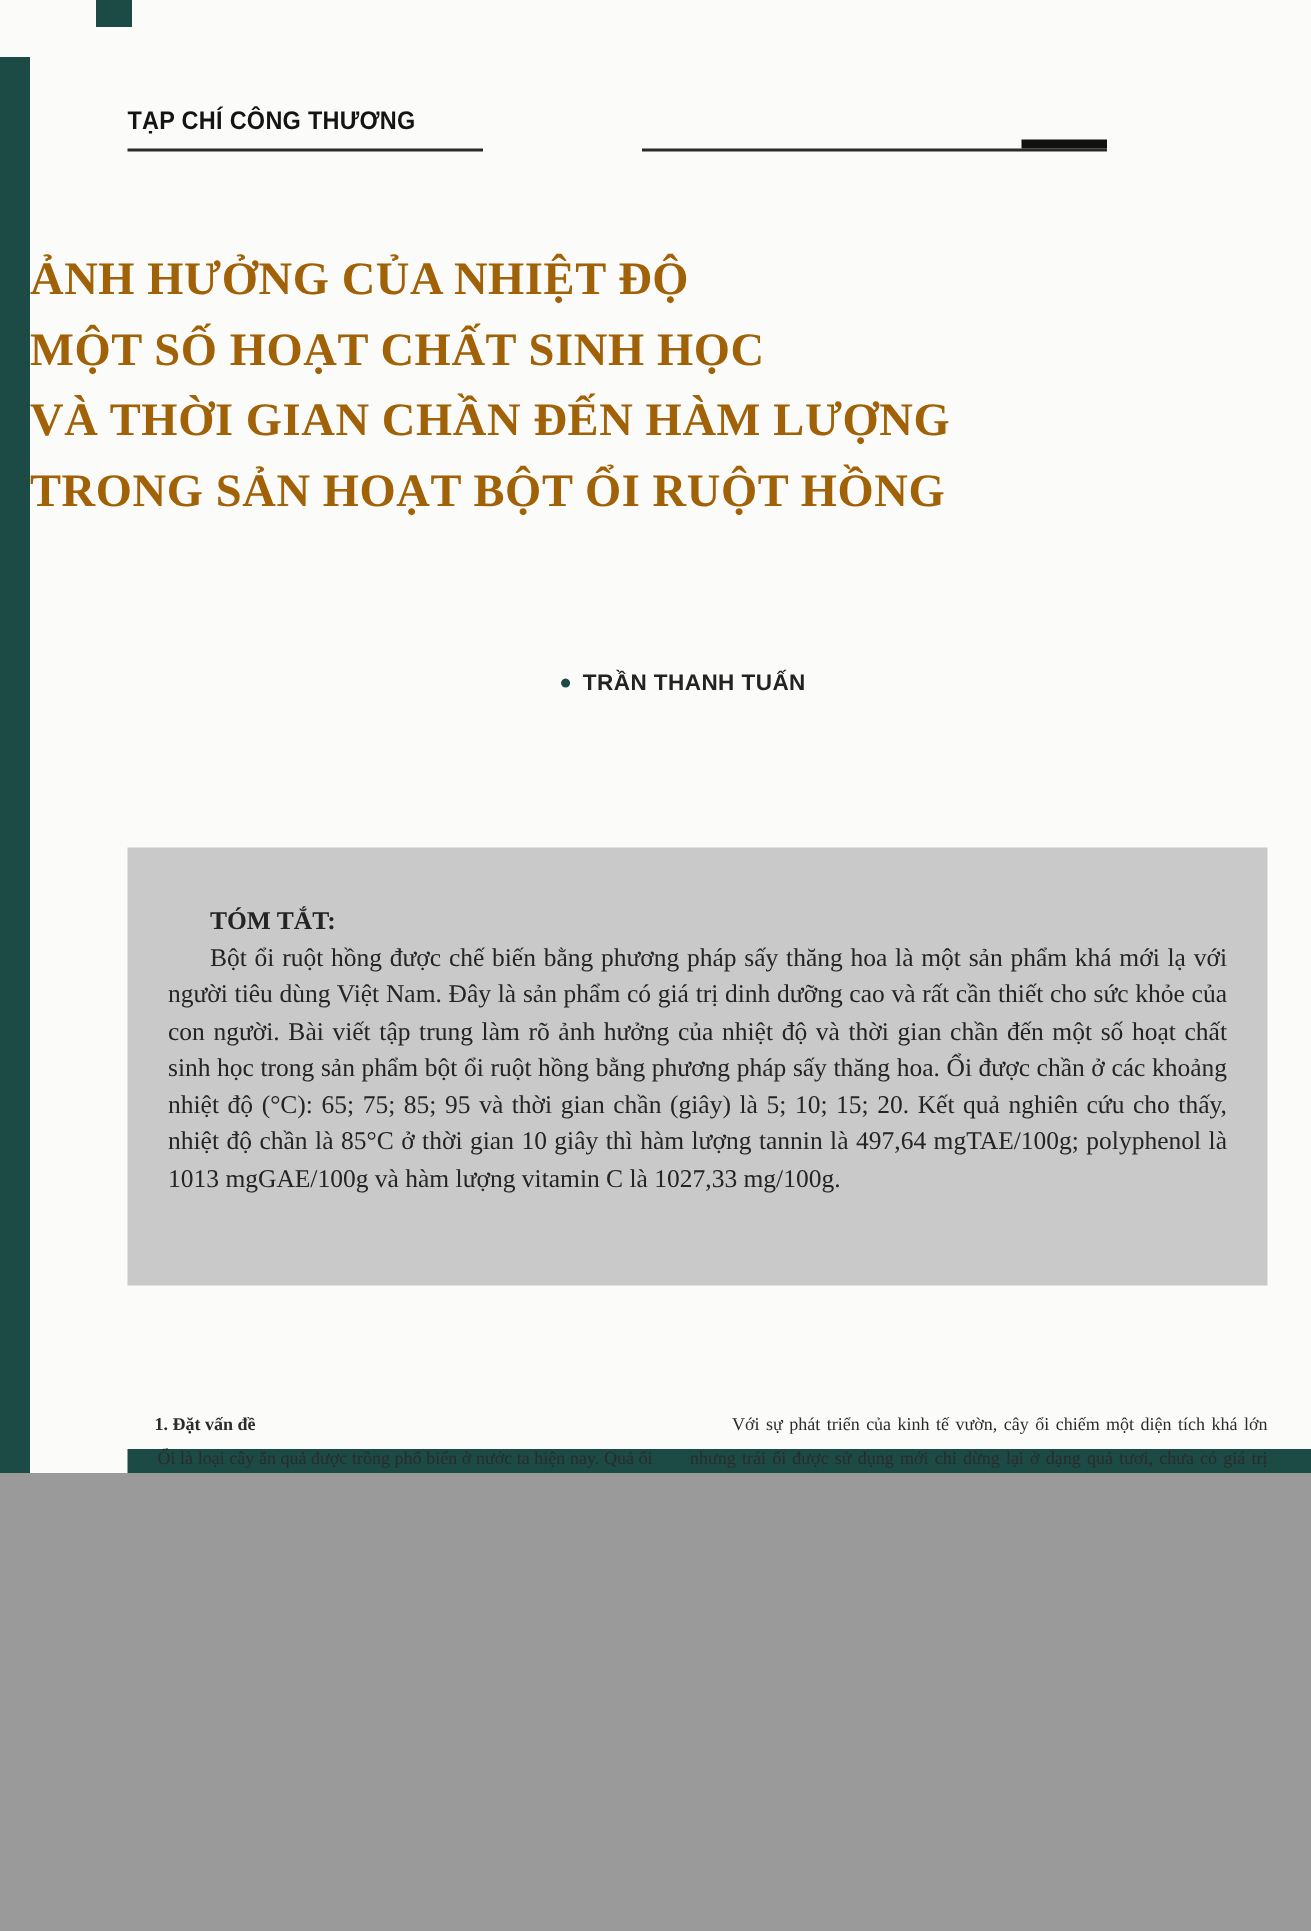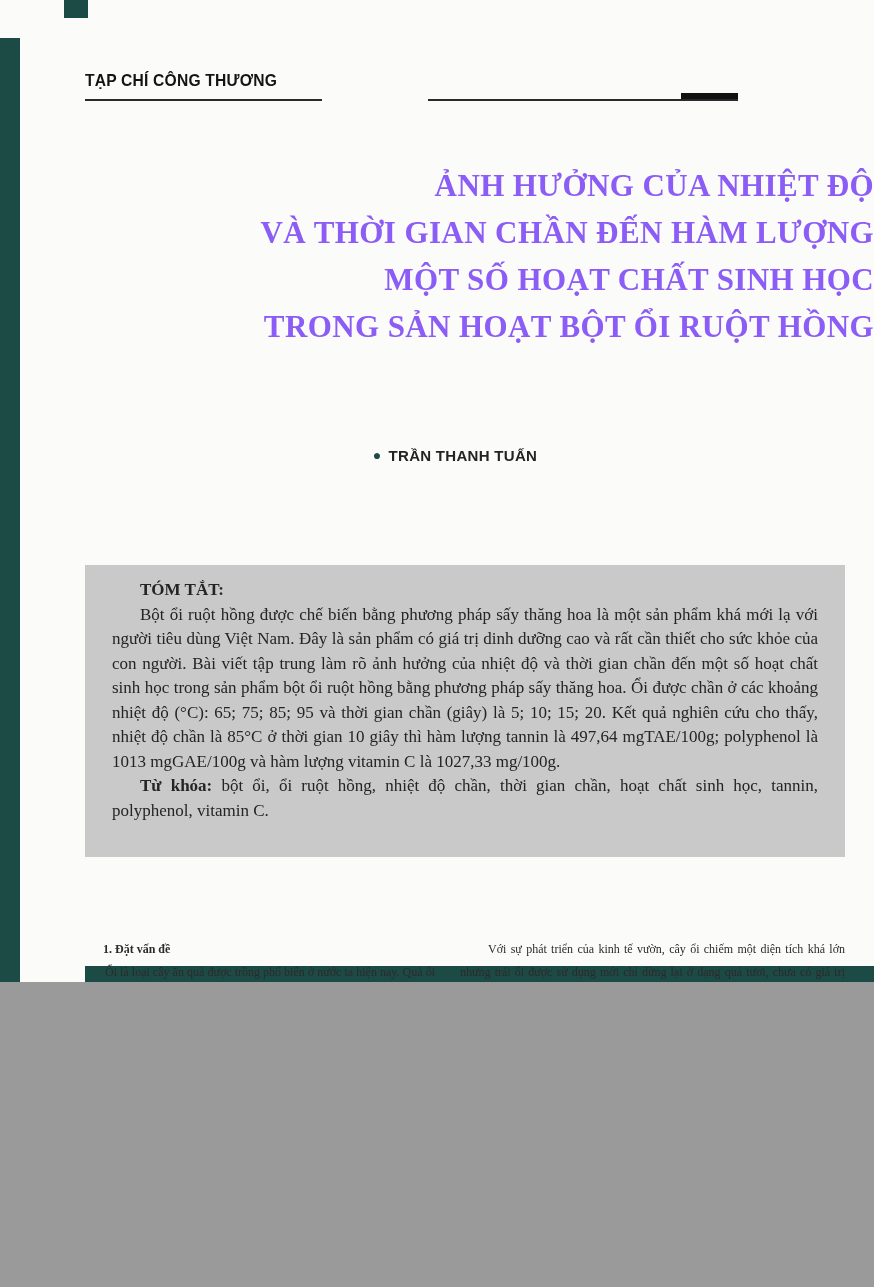--- a/index.html
+++ b/index.html
@@ -21,37 +21,37 @@
     font-size:17px; letter-spacing:0.2px; color:#141414;
     transform:scaleX(0.92); transform-origin:left center;
   }
   .rule-left  { position:absolute; left:85px;  top:99px; width:237px; height:2px; background:#2a2a2a; }
   .rule-right { position:absolute; left:428px; top:99px; width:310px; height:2px; background:#2a2a2a; }
   .rule-thick { position:absolute; left:681px; top:93px; width:57px;  height:6px; background:#111; }
 
   
   .title {
     position:absolute; left:20px; right:0; top:162px;
-    text-align:right; font-weight:bold; font-size:31px; line-height:47px;
-    color:#8b5cf6; letter-spacing:0.4px;
+    text-align:left; font-weight:bold; font-size:31px; line-height:47px;
+    color:#a16207; letter-spacing:0.4px;
   }
   .title em { font-style:italic; }
 
   
   .author {
     position:absolute; left:36px; right:0; top:447px; text-align:center;
     font-family:"Liberation Sans", sans-serif; font-weight:bold;
     font-size:15px; color:#232323; letter-spacing:0.3px;
   }
   .author .bullet { color:#1c4a45; font-size:14px; margin-right:7px; position:relative; top:-1px; }
 
   
   .abstract {
     position:absolute; left:85px; top:565px; width:760px; height:292px;
-    background:#c9c9c9; padding:13px 27px 0 27px;
+    background:#c9c9c9; padding:37px 27px 0 27px;
     font-size:17px; line-height:24.5px; text-align:justify; color:#242424;
   }
   .abstract .abs-label { font-weight:bold; text-indent:28px; }
   .abstract p { text-indent:28px; margin:0; }
   .abstract b { font-weight:bold; }
 
   
   .col {
     position:absolute; top:938px;
     font-size:12px; line-height:23px; text-align:justify; color:#2b2b2b;
@@ -80,33 +80,32 @@
   <div class="left-band"></div>
   <div class="bottom-band"></div>
 
   <div class="journal-name">TẠP CHÍ CÔNG THƯƠNG</div>
   <div class="rule-left"></div>
   <div class="rule-right"></div>
   <div class="rule-thick"></div>
 
   <div class="title">
     <div class="title-line">ẢNH HƯỞNG CỦA NHIỆT ĐỘ</div>
+    <div class="title-line">MỘT SỐ HOẠT CHẤT SINH HỌC</div>
     <div class="title-line">VÀ THỜI GIAN CHẦN ĐẾN HÀM LƯỢNG</div>
-    <div class="title-line">MỘT SỐ HOẠT CHẤT SINH HỌC</div>
     <div class="title-line">TRONG SẢN HOẠT BỘT ỔI RUỘT HỒNG</div>
   </div>
 
   <div class="author">
     <span class="bullet">●</span><span>TRẦN THANH TUẤN</span>
   </div>
 
   <div class="abstract">
     <div class="abs-label">TÓM TẮT:</div>
     <p>Bột ổi ruột hồng được chế biến bằng phương pháp sấy thăng hoa là một sản phẩm khá mới lạ với người tiêu dùng Việt Nam. Đây là sản phẩm có giá trị dinh dưỡng cao và rất cần thiết cho sức khỏe của con người. Bài viết tập trung làm rõ ảnh hưởng của nhiệt độ và thời gian chần đến một số hoạt chất sinh học trong sản phẩm bột ổi ruột hồng bằng phương pháp sấy thăng hoa. Ổi được chần ở các khoảng nhiệt độ (°C): 65; 75; 85; 95 và thời gian chần (giây) là 5; 10; 15; 20. Kết quả nghiên cứu cho thấy, nhiệt độ chần là 85°C ở thời gian 10 giây thì hàm lượng tannin là 497,64 mgTAE/100g; polyphenol là 1013 mgGAE/100g và hàm lượng vitamin C là 1027,33 mg/100g.</p>
-    <p><b>Từ khóa:</b><span> bột ổi, ổi ruột hồng, nhiệt độ chần, thời gian chần, hoạt chất sinh học, tannin, polyphenol, vitamin C.</span></p>
   </div>
 
   <div class="col col-left">
     <div class="sec-heading">1. Đặt vấn đề</div>
     <p>Ổi là loại cây ăn quả được trồng phổ biến ở nước ta hiện nay. Quả ổi chứa rất nhiều chất dinh dưỡng như: phytofluence, cryptoxanthin carotene, lycopene, cryptoflavin, lutein và neochrom, các hợp chất polyphenol như myricetin và apigenin [10], axit ellagic và anthocyanin, vitamin A, vitamin C, canxi, photpho tốt cho sức khỏe [6]. Thịt quả ổi già có vị chua ngọt thích hợp để ăn tươi hoặc chế biến mứt, kẹo, đặc biệt là bột ổi.</p>
   </div>
 
   <div class="col col-right">
     <p>Với sự phát triển của kinh tế vườn, cây ổi chiếm một diện tích khá lớn nhưng trái ổi được sử dụng mới chỉ dừng lại ở dạng quả tươi, chưa có giá trị kinh tế cao. Loại quả này đang dần thay thế một số quả khác để sản xuất ra nhiều loại bột bởi tính chất ưu việt như có chứa các vitamin, muối khoáng, vi chất dinh dưỡng, các đường đơn dễ tiêu hóa và đặc biệt còn chứa các hợp chất bioflavonoid có hoạt tính sinh học quý giá.</p>
     <p>Loại nay, khi đời sống kinh tế ngày càng được</p>

